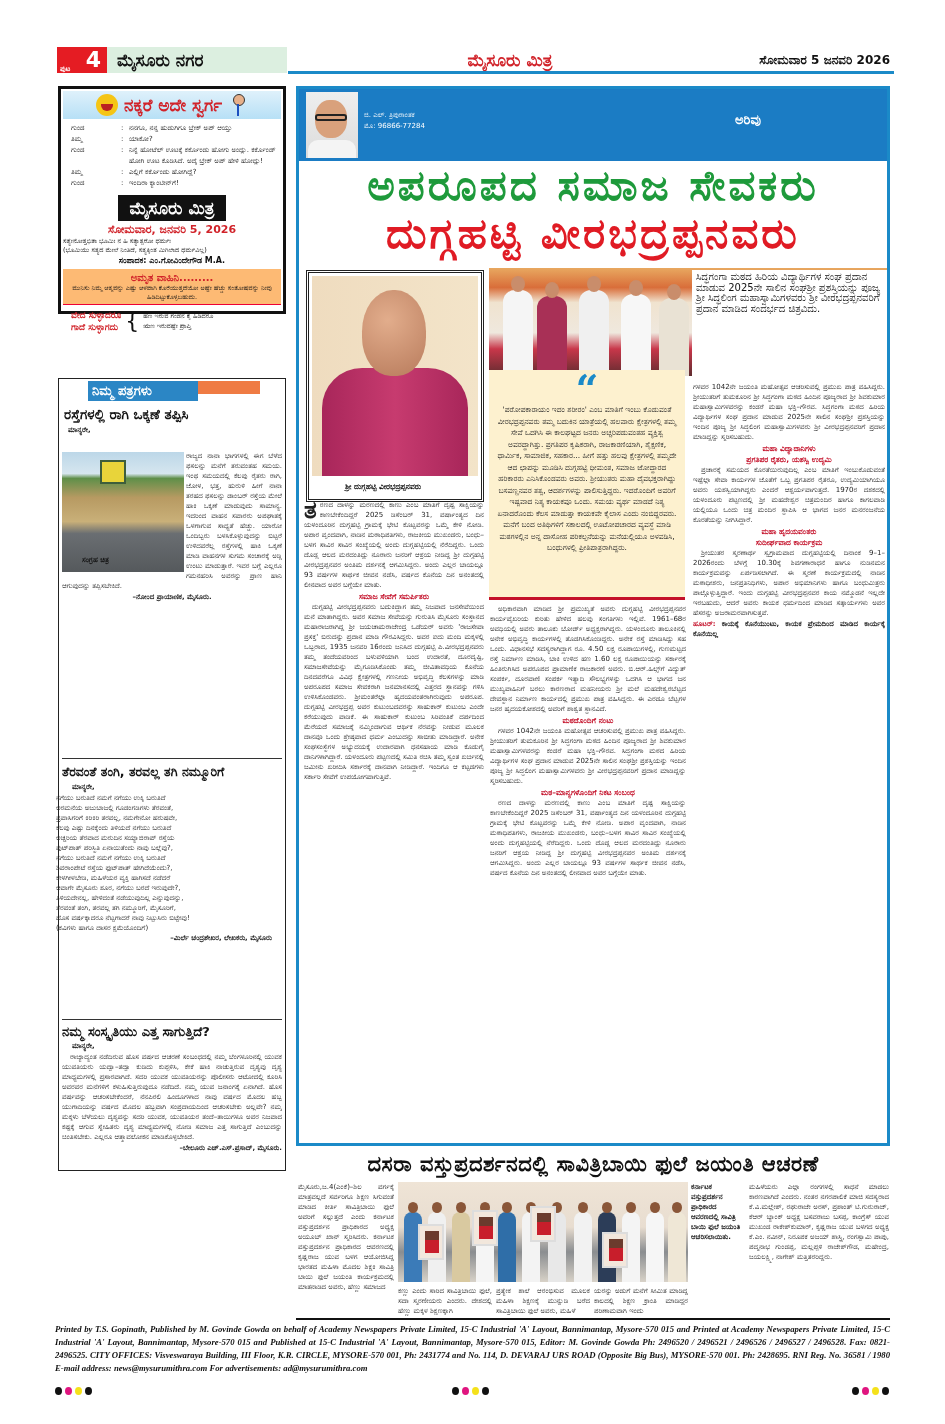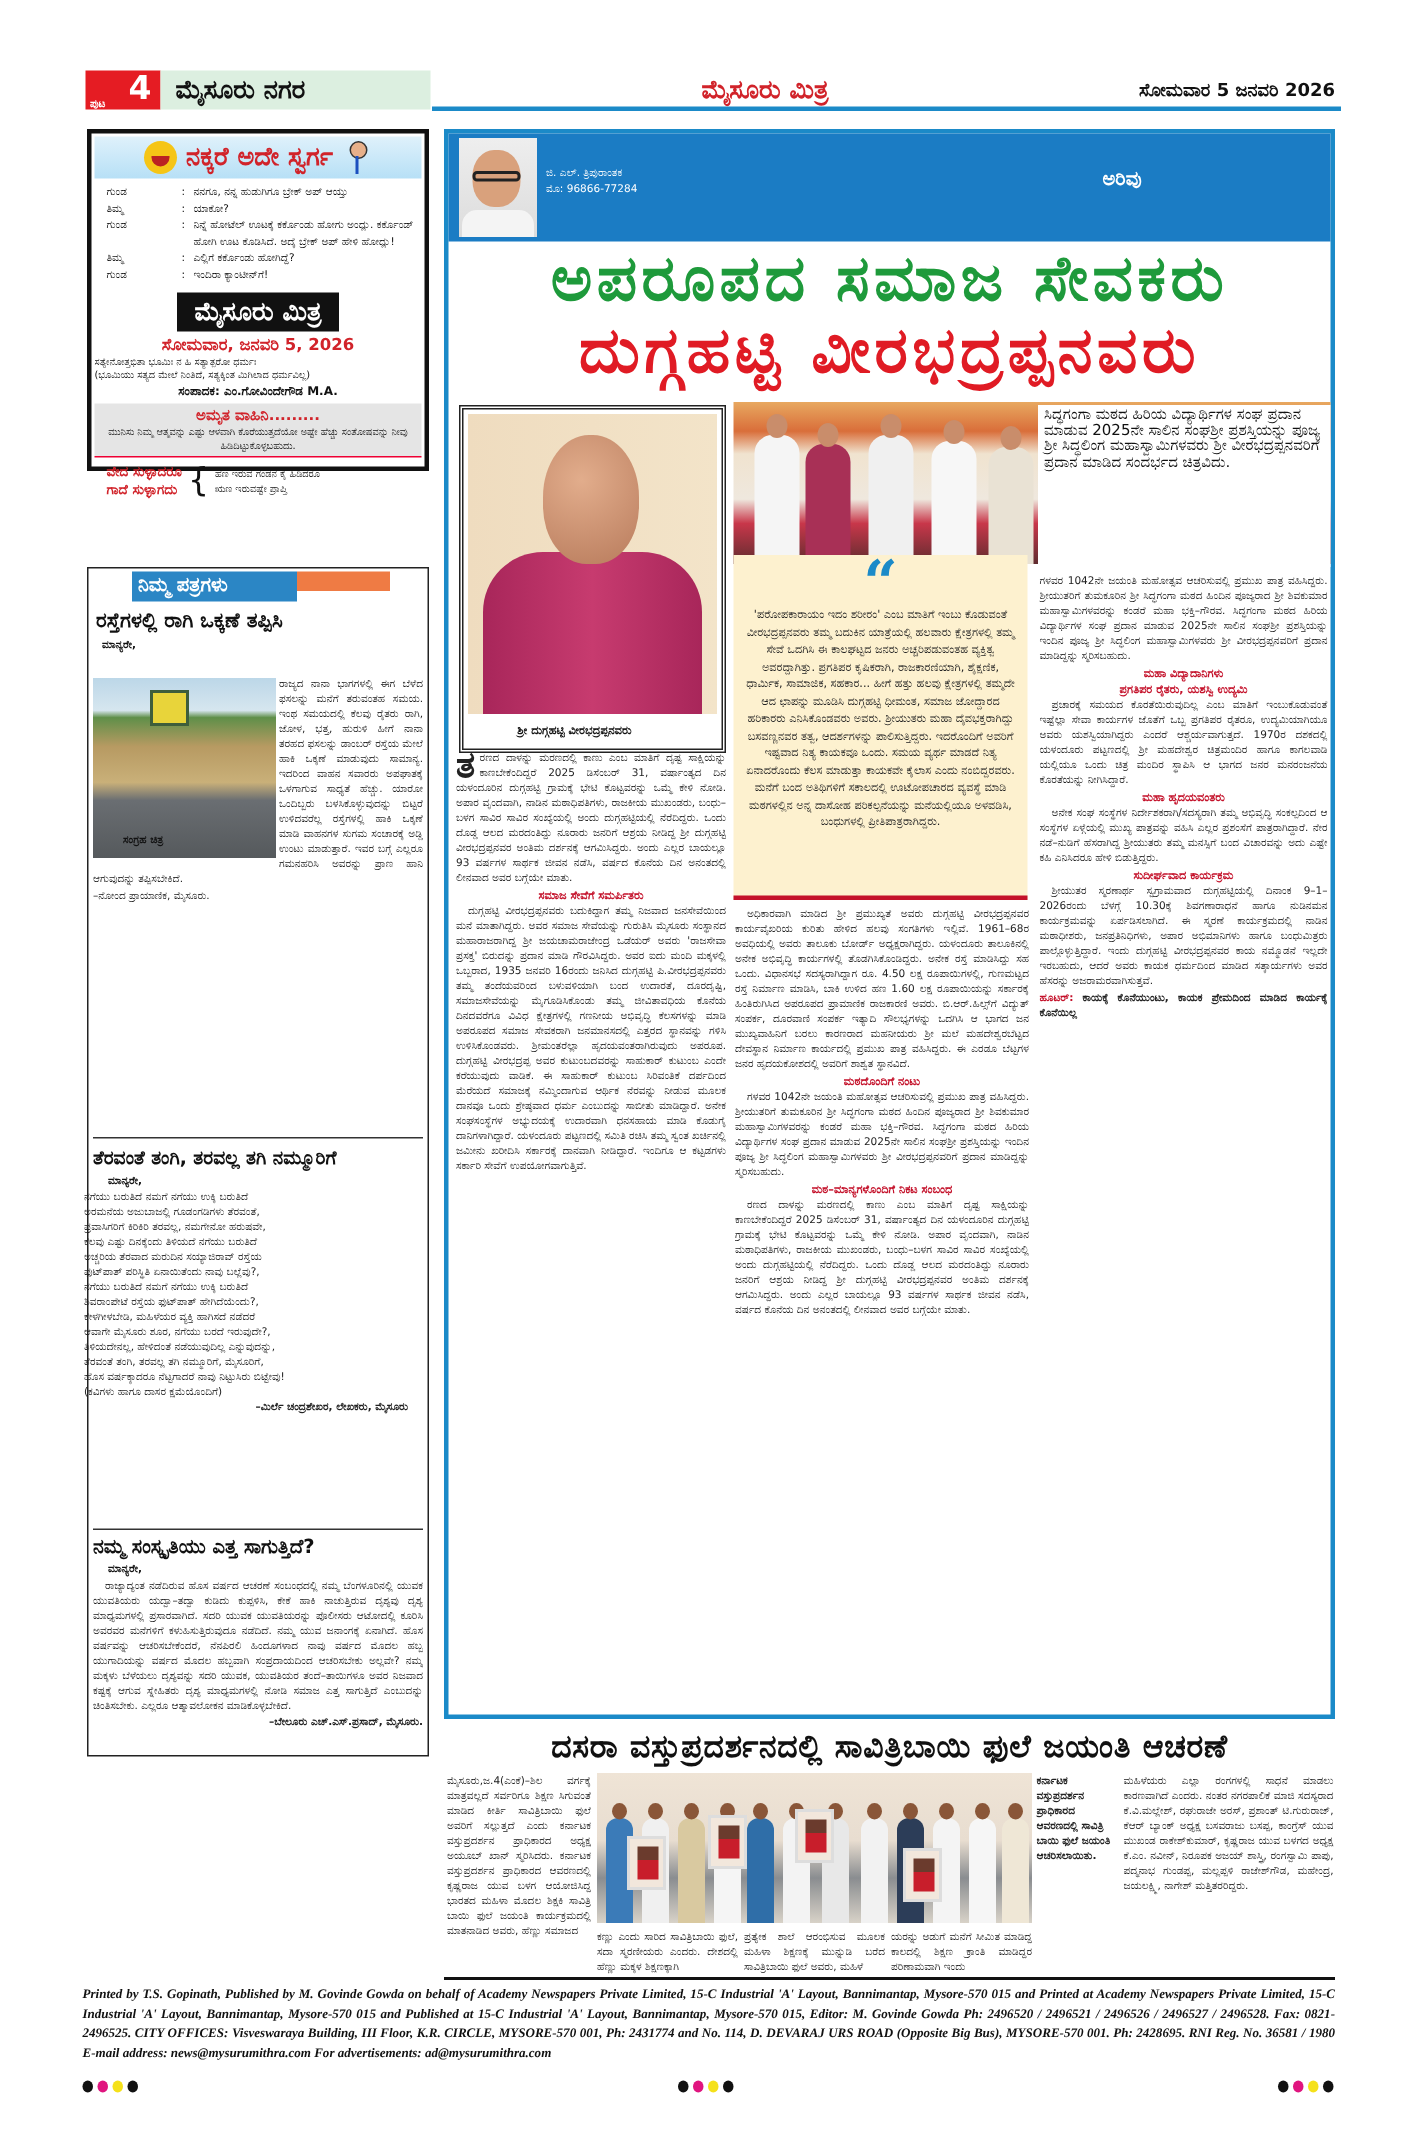--- a/index.html
+++ b/index.html
@@ -23,21 +23,21 @@
 .stick{width:20px;height:22px;position:relative;display:inline-block}
 .stick:before{content:"";position:absolute;left:5px;top:0;width:10px;height:10px;border-radius:50%;background:#e7b08a;border:1px solid #333}
 .stick:after{content:"";position:absolute;left:9px;top:10px;width:2px;height:12px;background:#1b4fbf}
 .jrow{display:flex;font-size:7px;line-height:11px;padding-left:8px}
 .jrow .sp{width:50px}
 .jrow .c{width:8px}
 #mm-logo{margin:6px auto 2px;width:108px;height:26px;background:#111;color:#fff;font-weight:bold;font-size:17px;text-align:center;line-height:26px}
 #jb-date{text-align:center;color:#d1232a;font-weight:bold;font-size:11px;line-height:14px}
 .jb-c{font-size:6.5px;line-height:9px}
 #jb-ed{text-align:center;font-size:8px;font-weight:bold;line-height:12px}
-#amrita{background:#e5e5e5;margin-top:2px;padding:2px 0;text-align:center}
+#amrita{background:#fdba74;margin-top:2px;padding:2px 0;text-align:center}
 #amrita .t{color:#d1232a;font-weight:bold;font-size:10px;line-height:13px}
 #amrita .b{font-size:6.5px;line-height:9px}
 #veda{display:flex;align-items:center;padding:4px 8px;gap:4px;border-top:1px solid #e03}
 #veda .l{color:#d1232a;font-weight:bold;font-size:9px;line-height:12px}
 #veda .br{font-size:22px;line-height:22px}
 #veda .r{font-size:6.5px;line-height:10px}
 #letters{left:58px;top:378px;width:228px;height:793px;border:1px solid #222}
 #letters-tag{left:88px;top:381px;width:110px;height:20px;background:#2b86c5;color:#fff;font-weight:bold;font-size:13px;line-height:20px;padding-left:4px}
 #letters-tag2{left:198px;top:381px;width:62px;height:13px;background:#ef7b44}
 .lh{font-weight:bold;font-size:13.5px;line-height:18px;color:#111;white-space:nowrap}
@@ -155,21 +155,21 @@
 <div class="abs sal" style="left:62px;top:425px">ಮಾನ್ಯರೇ,</div>
 <div class="abs" id="road-photo">
     <span>ಸಂಗ್ರಹ ಚಿತ್ರ</span>
   </div>
 <div class="abs" id="truck" style="left:100px;top:460px"></div>
 <div class="abs txt" style="left:186px;top:452px;width:96px;height:120px;font-size:7px"></div>
 <div class="abs txt" style="left:62px;top:437px;width:220px;height:320px;">
   <div style="height:14px"></div>
   <div style="float:left;width:124px;height:122px"></div>
   <p>ರಾಜ್ಯದ ನಾನಾ ಭಾಗಗಳಲ್ಲಿ ಈಗ ಬೆಳೆದ ಫಸಲನ್ನು ಮನೆಗೆ ತರುವಂತಹ ಸಮಯ. ಇಂಥ ಸಮಯದಲ್ಲಿ ಕೆಲವು ರೈತರು ರಾಗಿ, ಜೋಳ, ಭತ್ತ, ಹುರುಳಿ ಹೀಗೆ ನಾನಾ ತರಹದ ಫಸಲನ್ನು ಡಾಂಬರ್ ರಸ್ತೆಯ ಮೇಲೆ ಹಾಕಿ ಒಕ್ಕಣೆ ಮಾಡುವುದು ಸಾಮಾನ್ಯ. ಇದರಿಂದ ವಾಹನ ಸವಾರರು ಅಪಘಾತಕ್ಕೆ ಒಳಗಾಗುವ ಸಾಧ್ಯತೆ ಹೆಚ್ಚು. ಯಾರೋ ಒಂದಿಬ್ಬರು ಬಳಸಿಕೊಳ್ಳುವುದನ್ನು ಬಿಟ್ಟರೆ ಉಳಿದವರೆಲ್ಲ ರಸ್ತೆಗಳಲ್ಲಿ ಹಾಕಿ ಒಕ್ಕಣೆ ಮಾಡಿ ವಾಹನಗಳ ಸುಗಮ ಸಂಚಾರಕ್ಕೆ ಅಡ್ಡಿ ಉಂಟು ಮಾಡುತ್ತಾರೆ. ಇವರ ಬಗ್ಗೆ ಎಲ್ಲರೂ ಗಮನಹರಿಸಿ ಅವರನ್ನು ಪ್ರಾಣ ಹಾನಿ ಆಗುವುದನ್ನು ತಪ್ಪಿಸಬೇಕಿದೆ.</p>
-  <p style="text-align:left;font-weight:normal">–ನೋಂದ ಪ್ರಾಯಾಣಿಕ, ಮೈಸೂರು.</p>
+  <p style="text-align:center;font-weight:bold">–ನೋಂದ ಪ್ರಾಯಾಣಿಕ, ಮೈಸೂರು.</p>
 </div>
 <div class="abs rule" style="left:62px;top:758px;width:220px"></div>
 
 <div class="abs lh" style="left:62px;top:763px;width:222px;font-size:12.5px">ತೆರವಂತೆ ತಂಗಿ, ತರವಲ್ಲ ತಗಿ ನಮ್ಮೂರಿಗೆ</div>
 <div class="abs sal" style="left:66px;top:782px">ಮಾನ್ಯರೇ,</div>
 <div class="abs txt" id="poem" style="left:56px;top:793px;width:216px;height:180px;text-align:left">
   <div>ನಗೆಯು ಬರುತಿದೆ ನಮಗೆ ನಗೆಯು ಉಕ್ಕಿ ಬರುತಿದೆ</div>
   <div>ಅರಮನೆಯ ಅಜುಬಾಜಲ್ಲಿ ಗೂಡಂಗಡಿಗಳು ತೆರವಂತೆ,</div>
   <div>ಪ್ರವಾಸಿಗರಿಗೆ ಕಿರಿಕಿರಿ ತರವಲ್ಲ, ನಮಗೇನೋ ಹರುಷವೇ,</div>
   <div>ಕೆಲವು ಎಷ್ಟು ದಿನಕ್ಕೆಂದು ತಿಳಿಯದೆ ನಗೆಯು ಬರುತಿದೆ</div>
@@ -243,21 +243,20 @@
   <div class="sub">ಮಠ–ಮಾನ್ಯಗಳೊಂದಿಗೆ ನಿಕಟ ಸಂಬಂಧ</div>
   <p class="i">ರಣದ ದಾಳನ್ನು ಮರಣದಲ್ಲಿ ಕಾಣು ಎಂಬ ಮಾತಿಗೆ ದೃಷ್ಟ ಸಾಕ್ಷಿಯನ್ನು ಕಾಣಬೇಕೆಂದಿದ್ದರೆ 2025 ಡಿಸೆಂಬರ್ 31, ವರ್ಷಾಂತ್ಯದ ದಿನ ಯಳಂದೂರಿನ ದುಗ್ಗಹಟ್ಟಿ ಗ್ರಾಮಕ್ಕೆ ಭೇಟಿ ಕೊಟ್ಟವರನ್ನು ಒಮ್ಮೆ ಕೇಳಿ ನೋಡಿ. ಅಪಾರ ವೃಂದವಾಗಿ, ನಾಡಿನ ಮಠಾಧಿಪತಿಗಳು, ರಾಜಕೀಯ ಮುಖಂಡರು, ಬಂಧು–ಬಳಗ ಸಾವಿರ ಸಾವಿರ ಸಂಖ್ಯೆಯಲ್ಲಿ ಅಂದು ದುಗ್ಗಹಟ್ಟಿಯಲ್ಲಿ ನೆರೆದಿದ್ದರು. ಒಂದು ದೊಡ್ಡ ಆಲದ ಮರದಂತಿದ್ದು ನೂರಾರು ಜನರಿಗೆ ಆಶ್ರಯ ನೀಡಿದ್ದ ಶ್ರೀ ದುಗ್ಗಹಟ್ಟಿ ವೀರಭದ್ರಪ್ಪನವರ ಅಂತಿಮ ದರ್ಶನಕ್ಕೆ ಆಗಮಿಸಿದ್ದರು. ಅಂದು ಎಲ್ಲರ ಬಾಯಲ್ಲೂ 93 ವರ್ಷಗಳ ಸಾರ್ಥಕ ಜೀವನ ನಡೆಸಿ, ವರ್ಷದ ಕೊನೆಯ ದಿನ ಅನಂತದಲ್ಲಿ ಲೀನವಾದ ಅವರ ಬಗ್ಗೆಯೇ ಮಾತು.</p>
 </div>
 
 <div class="abs txt" style="left:693px;top:382px;width:192px;height:760px">
   <p>ಗಳವರ 1042ನೇ ಜಯಂತಿ ಮಹೋತ್ಸವ ಆಚರಿಸುವಲ್ಲಿ ಪ್ರಮುಖ ಪಾತ್ರ ವಹಿಸಿದ್ದರು. ಶ್ರೀಯುತರಿಗೆ ತುಮಕೂರಿನ ಶ್ರೀ ಸಿದ್ಧಗಂಗಾ ಮಠದ ಹಿಂದಿನ ಪೂಜ್ಯರಾದ ಶ್ರೀ ಶಿವಕುಮಾರ ಮಹಾಸ್ವಾಮಿಗಳವರನ್ನು ಕಂಡರೆ ಮಹಾ ಭಕ್ತಿ–ಗೌರವ. ಸಿದ್ಧಗಂಗಾ ಮಠದ ಹಿರಿಯ ವಿದ್ಯಾರ್ಥಿಗಳ ಸಂಘ ಪ್ರದಾನ ಮಾಡುವ 2025ನೇ ಸಾಲಿನ ಸಂಘಶ್ರೀ ಪ್ರಶಸ್ತಿಯನ್ನು ಇಂದಿನ ಪೂಜ್ಯ ಶ್ರೀ ಸಿದ್ಧಲಿಂಗ ಮಹಾಸ್ವಾಮಿಗಳವರು ಶ್ರೀ ವೀರಭದ್ರಪ್ಪನವರಿಗೆ ಪ್ರದಾನ ಮಾಡಿದ್ದನ್ನು ಸ್ಮರಿಸಬಹುದು.</p>
   <div class="sub">ಮಹಾ ವಿದ್ಯಾದಾನಿಗಳು</div>
   <div class="sub">ಪ್ರಗತಿಪರ ರೈತರು, ಯಶಸ್ವಿ ಉದ್ಯಮಿ</div>
   <p class="i">ಪ್ರಚಾರಕ್ಕೆ ಸಮಯದ ಕೊರತೆಯಿರುವುದಿಲ್ಲ ಎಂಬ ಮಾತಿಗೆ ಇಂಬುಕೊಡುವಂತೆ ಇಷ್ಟೆಲ್ಲಾ ಸೇವಾ ಕಾರ್ಯಗಳ ಜೊತೆಗೆ ಒಬ್ಬ ಪ್ರಗತಿಪರ ರೈತರೂ, ಉದ್ಯಮಿಯಾಗಿಯೂ ಅವರು ಯಶಸ್ವಿಯಾಗಿದ್ದರು ಎಂದರೆ ಆಶ್ಚರ್ಯವಾಗುತ್ತದೆ. 1970ರ ದಶಕದಲ್ಲಿ ಯಳಂದೂರು ಪಟ್ಟಣದಲ್ಲಿ ಶ್ರೀ ಮಹದೇಶ್ವರ ಚಿತ್ರಮಂದಿರ ಹಾಗೂ ಕಾಗಲವಾಡಿ ಯಲ್ಲಿಯೂ ಒಂದು ಚಿತ್ರ ಮಂದಿರ ಸ್ಥಾಪಿಸಿ ಆ ಭಾಗದ ಜನರ ಮನರಂಜನೆಯ ಕೊರತೆಯನ್ನು ನೀಗಿಸಿದ್ದಾರೆ.</p>
   <div class="sub">ಮಹಾ ಹೃದಯವಂತರು</div>
-  <p class="i">ಅನೇಕ ಸಂಘ ಸಂಸ್ಥೆಗಳ ನಿರ್ದೇಶಕರಾಗಿ/ಸದಸ್ಯರಾಗಿ ತಮ್ಮ ಅಭಿವೃದ್ಧಿ ಸಂಕಲ್ಪದಿಂದ ಆ ಸಂಸ್ಥೆಗಳ ಏಳ್ಗೆಯಲ್ಲಿ ಮುಖ್ಯ ಪಾತ್ರವನ್ನು ವಹಿಸಿ ಎಲ್ಲರ ಪ್ರಶಂಸೆಗೆ ಪಾತ್ರರಾಗಿದ್ದಾರೆ. ನೇರ ನಡೆ–ನುಡಿಗೆ ಹೆಸರಾಗಿದ್ದ ಶ್ರೀಯುತರು ತಮ್ಮ ಮನಸ್ಸಿಗೆ ಬಂದ ವಿಚಾರವನ್ನು ಅದು ಎಷ್ಟೇ ಕಹಿ ಎನಿಸಿದರೂ ಹೇಳಿ ಬಿಡುತ್ತಿದ್ದರು.</p>
   <div class="sub">ಸುದೀರ್ಘವಾದ ಕಾರ್ಯಕ್ರಮ</div>
   <p class="i">ಶ್ರೀಯುತರ ಸ್ಮರಣಾರ್ಥ ಸ್ವಗ್ರಾಮವಾದ ದುಗ್ಗಹಟ್ಟಿಯಲ್ಲಿ ದಿನಾಂಕ 9–1–2026ರಂದು ಬೆಳಗ್ಗೆ 10.30ಕ್ಕೆ ಶಿವಗಣಾರಾಧನೆ ಹಾಗೂ ನುಡಿನಮನ ಕಾರ್ಯಕ್ರಮವನ್ನು ಏರ್ಪಡಿಸಲಾಗಿದೆ. ಈ ಸ್ಮರಣೆ ಕಾರ್ಯಕ್ರಮದಲ್ಲಿ ನಾಡಿನ ಮಠಾಧೀಶರು, ಜನಪ್ರತಿನಿಧಿಗಳು, ಅಪಾರ ಅಭಿಮಾನಿಗಳು ಹಾಗೂ ಬಂಧುಮಿತ್ರರು ಪಾಲ್ಗೊಳ್ಳುತ್ತಿದ್ದಾರೆ. ಇಂದು ದುಗ್ಗಹಟ್ಟಿ ವೀರಭದ್ರಪ್ಪನವರ ಕಾಯ ನಮ್ಮೊಡನೆ ಇಲ್ಲದೇ ಇರಬಹುದು, ಆದರೆ ಅವರು ಕಾಯಕ ಧರ್ಮದಿಂದ ಮಾಡಿದ ಸತ್ಕಾರ್ಯಗಳು ಅವರ ಹೆಸರನ್ನು ಅಜರಾಮರವಾಗಿಸುತ್ತವೆ.</p>
   <p><b style="color:#c4112a">ಹೂಟರ್:</b> <b>ಕಾಯಕ್ಕೆ ಕೊನೆಯುಂಟು, ಕಾಯಕ ಪ್ರೇಮದಿಂದ ಮಾಡಿದ ಕಾರ್ಯಕ್ಕೆ ಕೊನೆಯಿಲ್ಲ</b></p>
 </div>
 
 <div class="abs" id="btm-hl">ದಸರಾ ವಸ್ತುಪ್ರದರ್ಶನದಲ್ಲಿ ಸಾವಿತ್ರಿಬಾಯಿ ಫುಲೆ ಜಯಂತಿ ಆಚರಣೆ</div>
 <div class="abs txt" style="left:298px;top:1182px;width:96px;height:134px">ಮೈಸೂರು,ಜ.4(ಎಂಕೆ)–ಶಿಲ ವರ್ಗಕ್ಕೆ ಮಾತ್ರವಲ್ಲದೆ ಸರ್ವರಿಗೂ ಶಿಕ್ಷಣ ಸಿಗುವಂತೆ ಮಾಡಿದ ಕೀರ್ತಿ ಸಾವಿತ್ರಿಬಾಯಿ ಫುಲೆ ಅವರಿಗೆ ಸಲ್ಲುತ್ತದೆ ಎಂದು ಕರ್ನಾಟಕ ವಸ್ತುಪ್ರದರ್ಶನ ಪ್ರಾಧಿಕಾರದ ಅಧ್ಯಕ್ಷ ಅಯೂಬ್ ಖಾನ್ ಸ್ಮರಿಸಿದರು. ಕರ್ನಾಟಕ ವಸ್ತುಪ್ರದರ್ಶನ ಪ್ರಾಧಿಕಾರದ ಆವರಣದಲ್ಲಿ ಕೃಷ್ಣರಾಜ ಯುವ ಬಳಗ ಆಯೋಜಿಸಿದ್ದ ಭಾರತದ ಮಹಿಳಾ ಮೊದಲ ಶಿಕ್ಷಕಿ ಸಾವಿತ್ರಿ ಬಾಯಿ ಫುಲೆ ಜಯಂತಿ ಕಾರ್ಯಕ್ರಮದಲ್ಲಿ ಮಾತನಾಡಿದ ಅವರು, ಹೆಣ್ಣು ಸಮಾಜದ</div>
 <div class="abs" id="group-photo">
   <div class="gp" style="left:6px;background:#3b7bb8"></div>
   <div class="gp" style="left:30px;background:#f0f0f0"></div>

